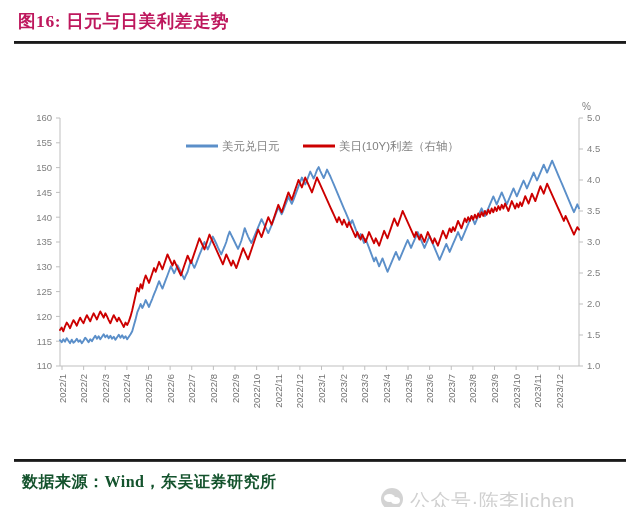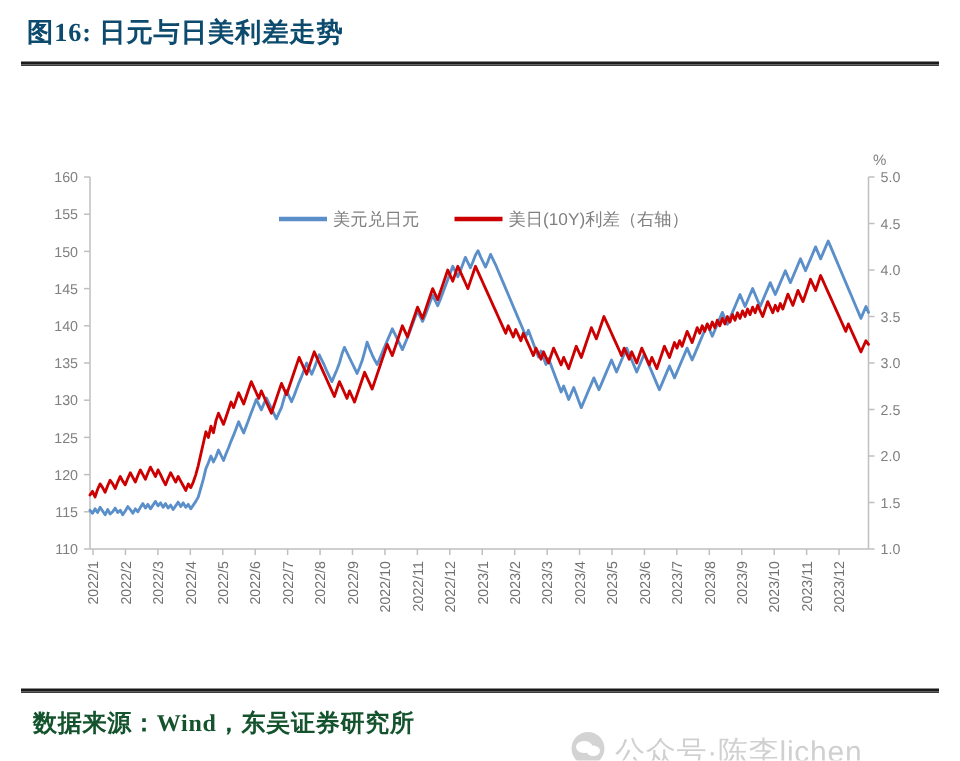--- a/index.html
+++ b/index.html
@@ -16,21 +16,21 @@
   }
 
   
   #figure-title {
     position: absolute;
     left: 18px;
     top: 9px;
     font-family: "Liberation Serif", serif;
     font-size: 17.5px;
     font-weight: bold;
-    color: #0c4a6e;
+    color: #be185d;
     letter-spacing: 0.6px;
     white-space: nowrap;
   }
   #header-rule {
     position: absolute;
     left: 14px;
     top: 41px;
     width: 612px;
     height: 0;
     border-top: 2.2px solid #1a1a1a;

